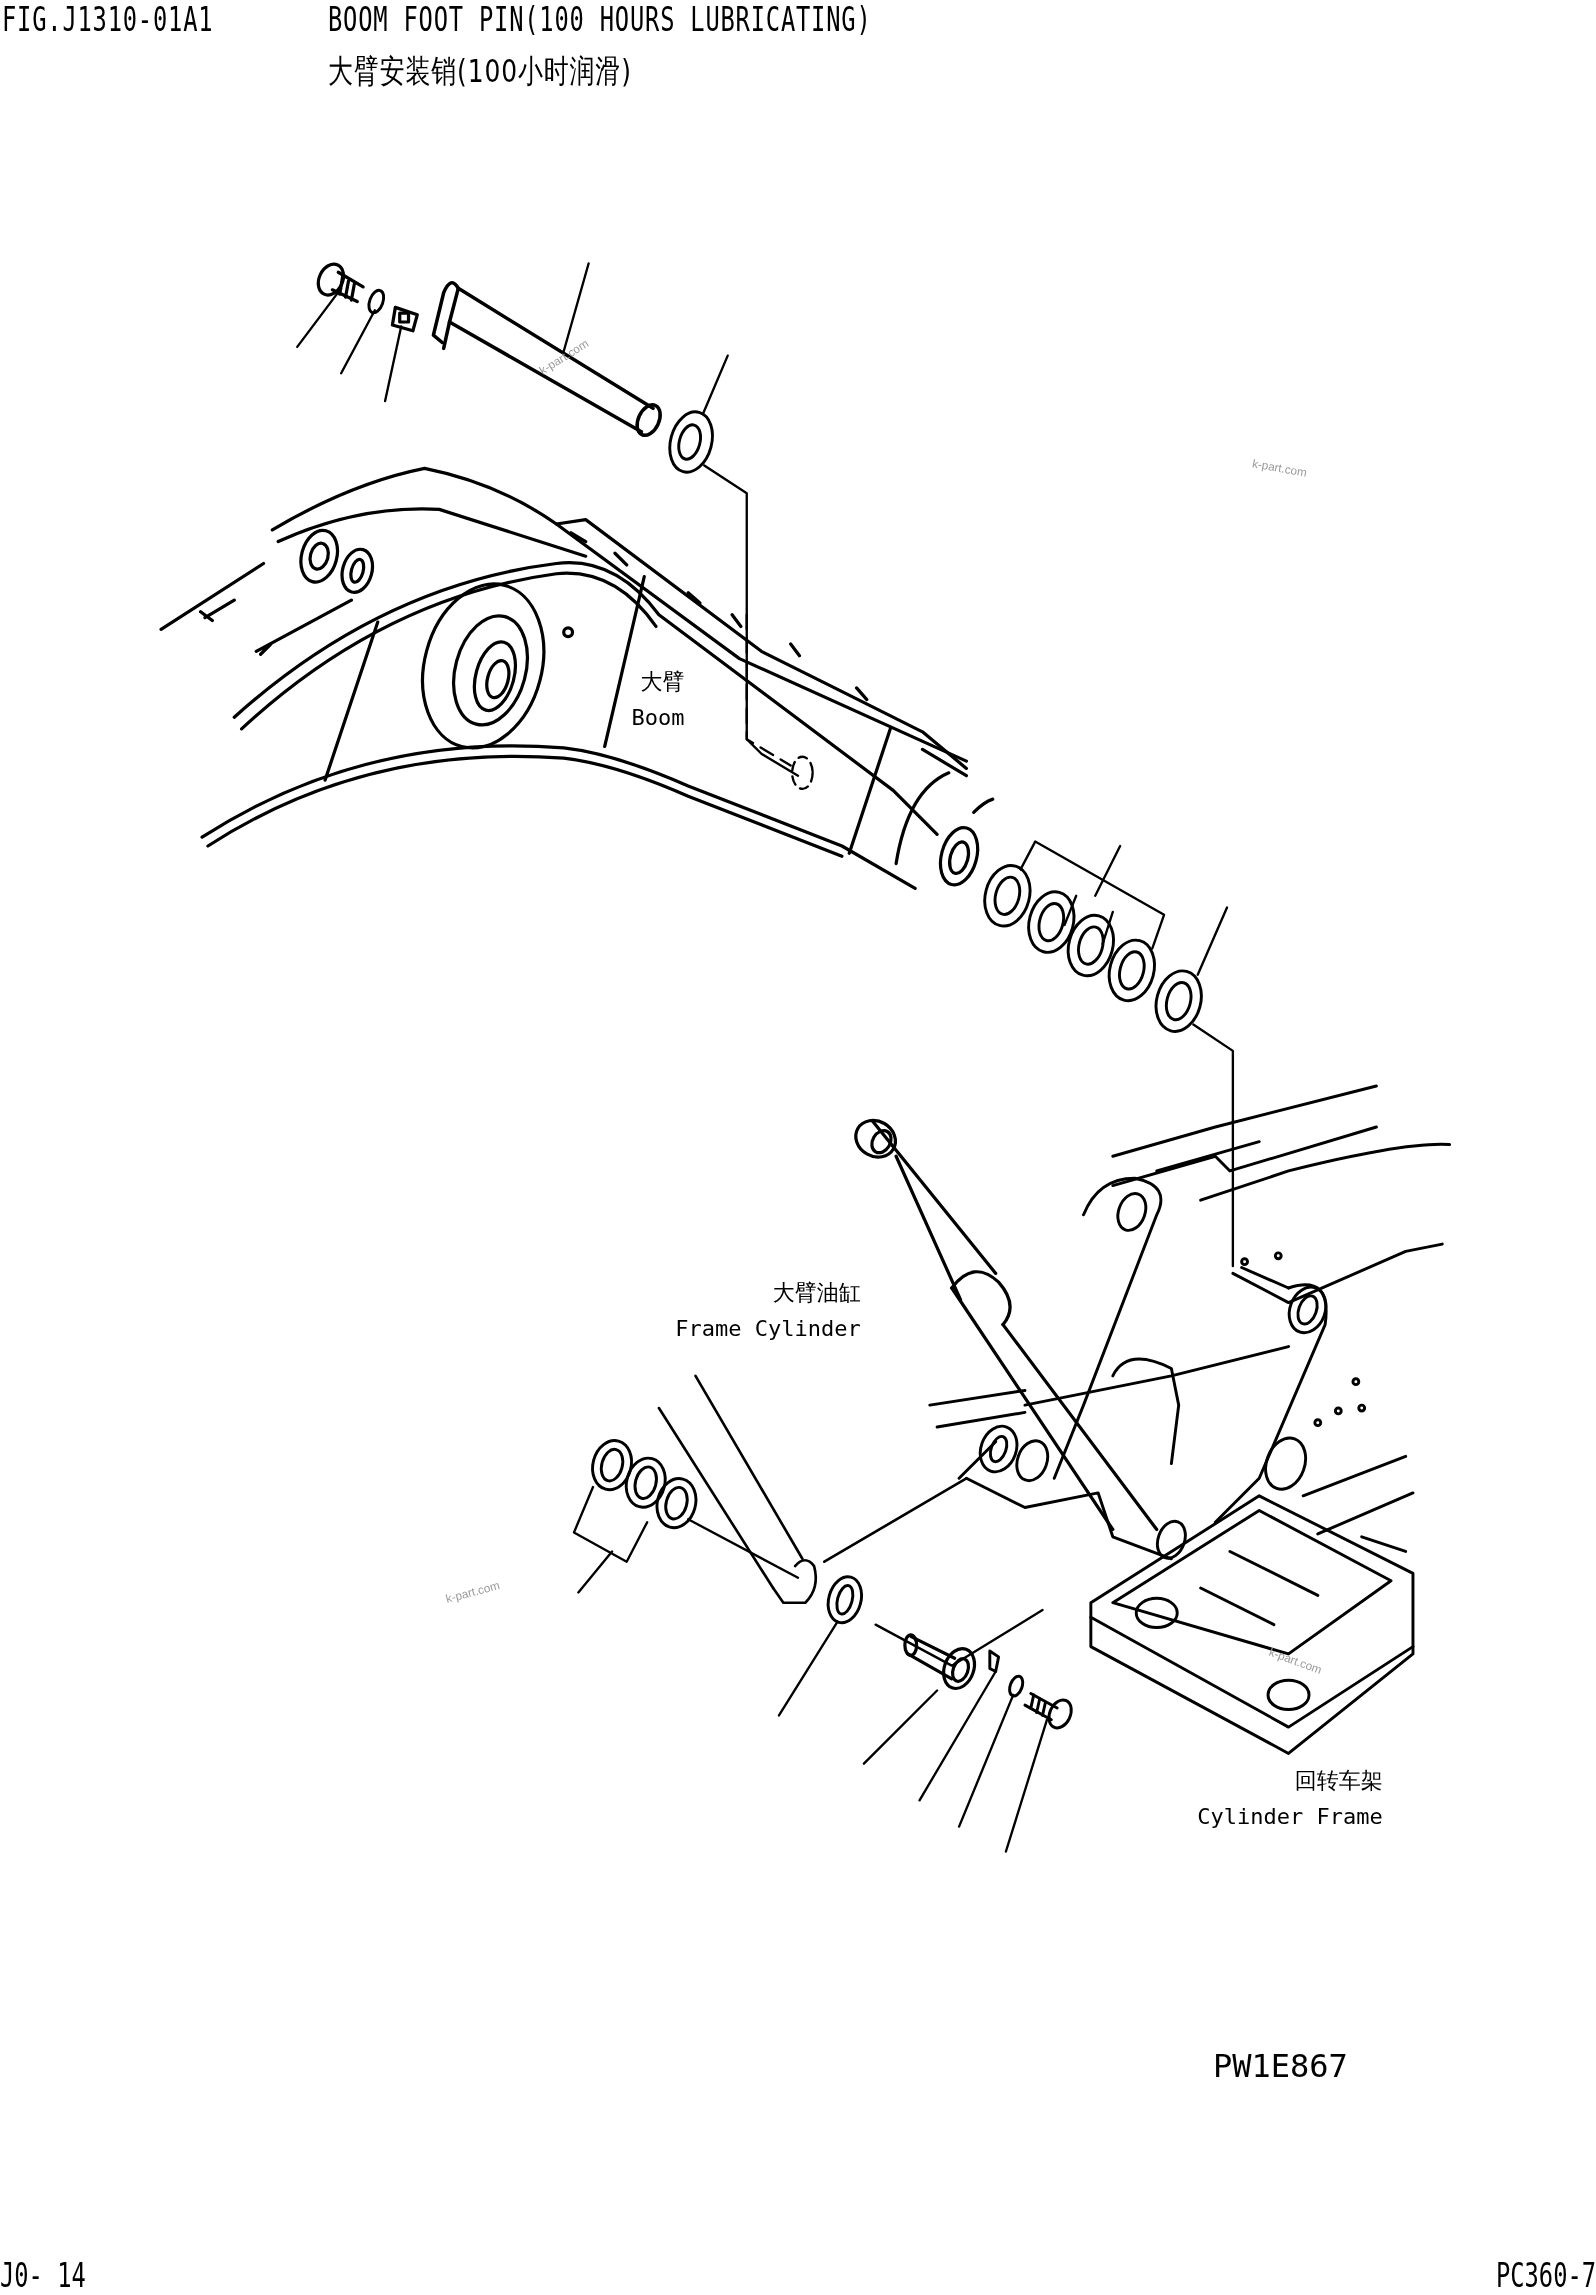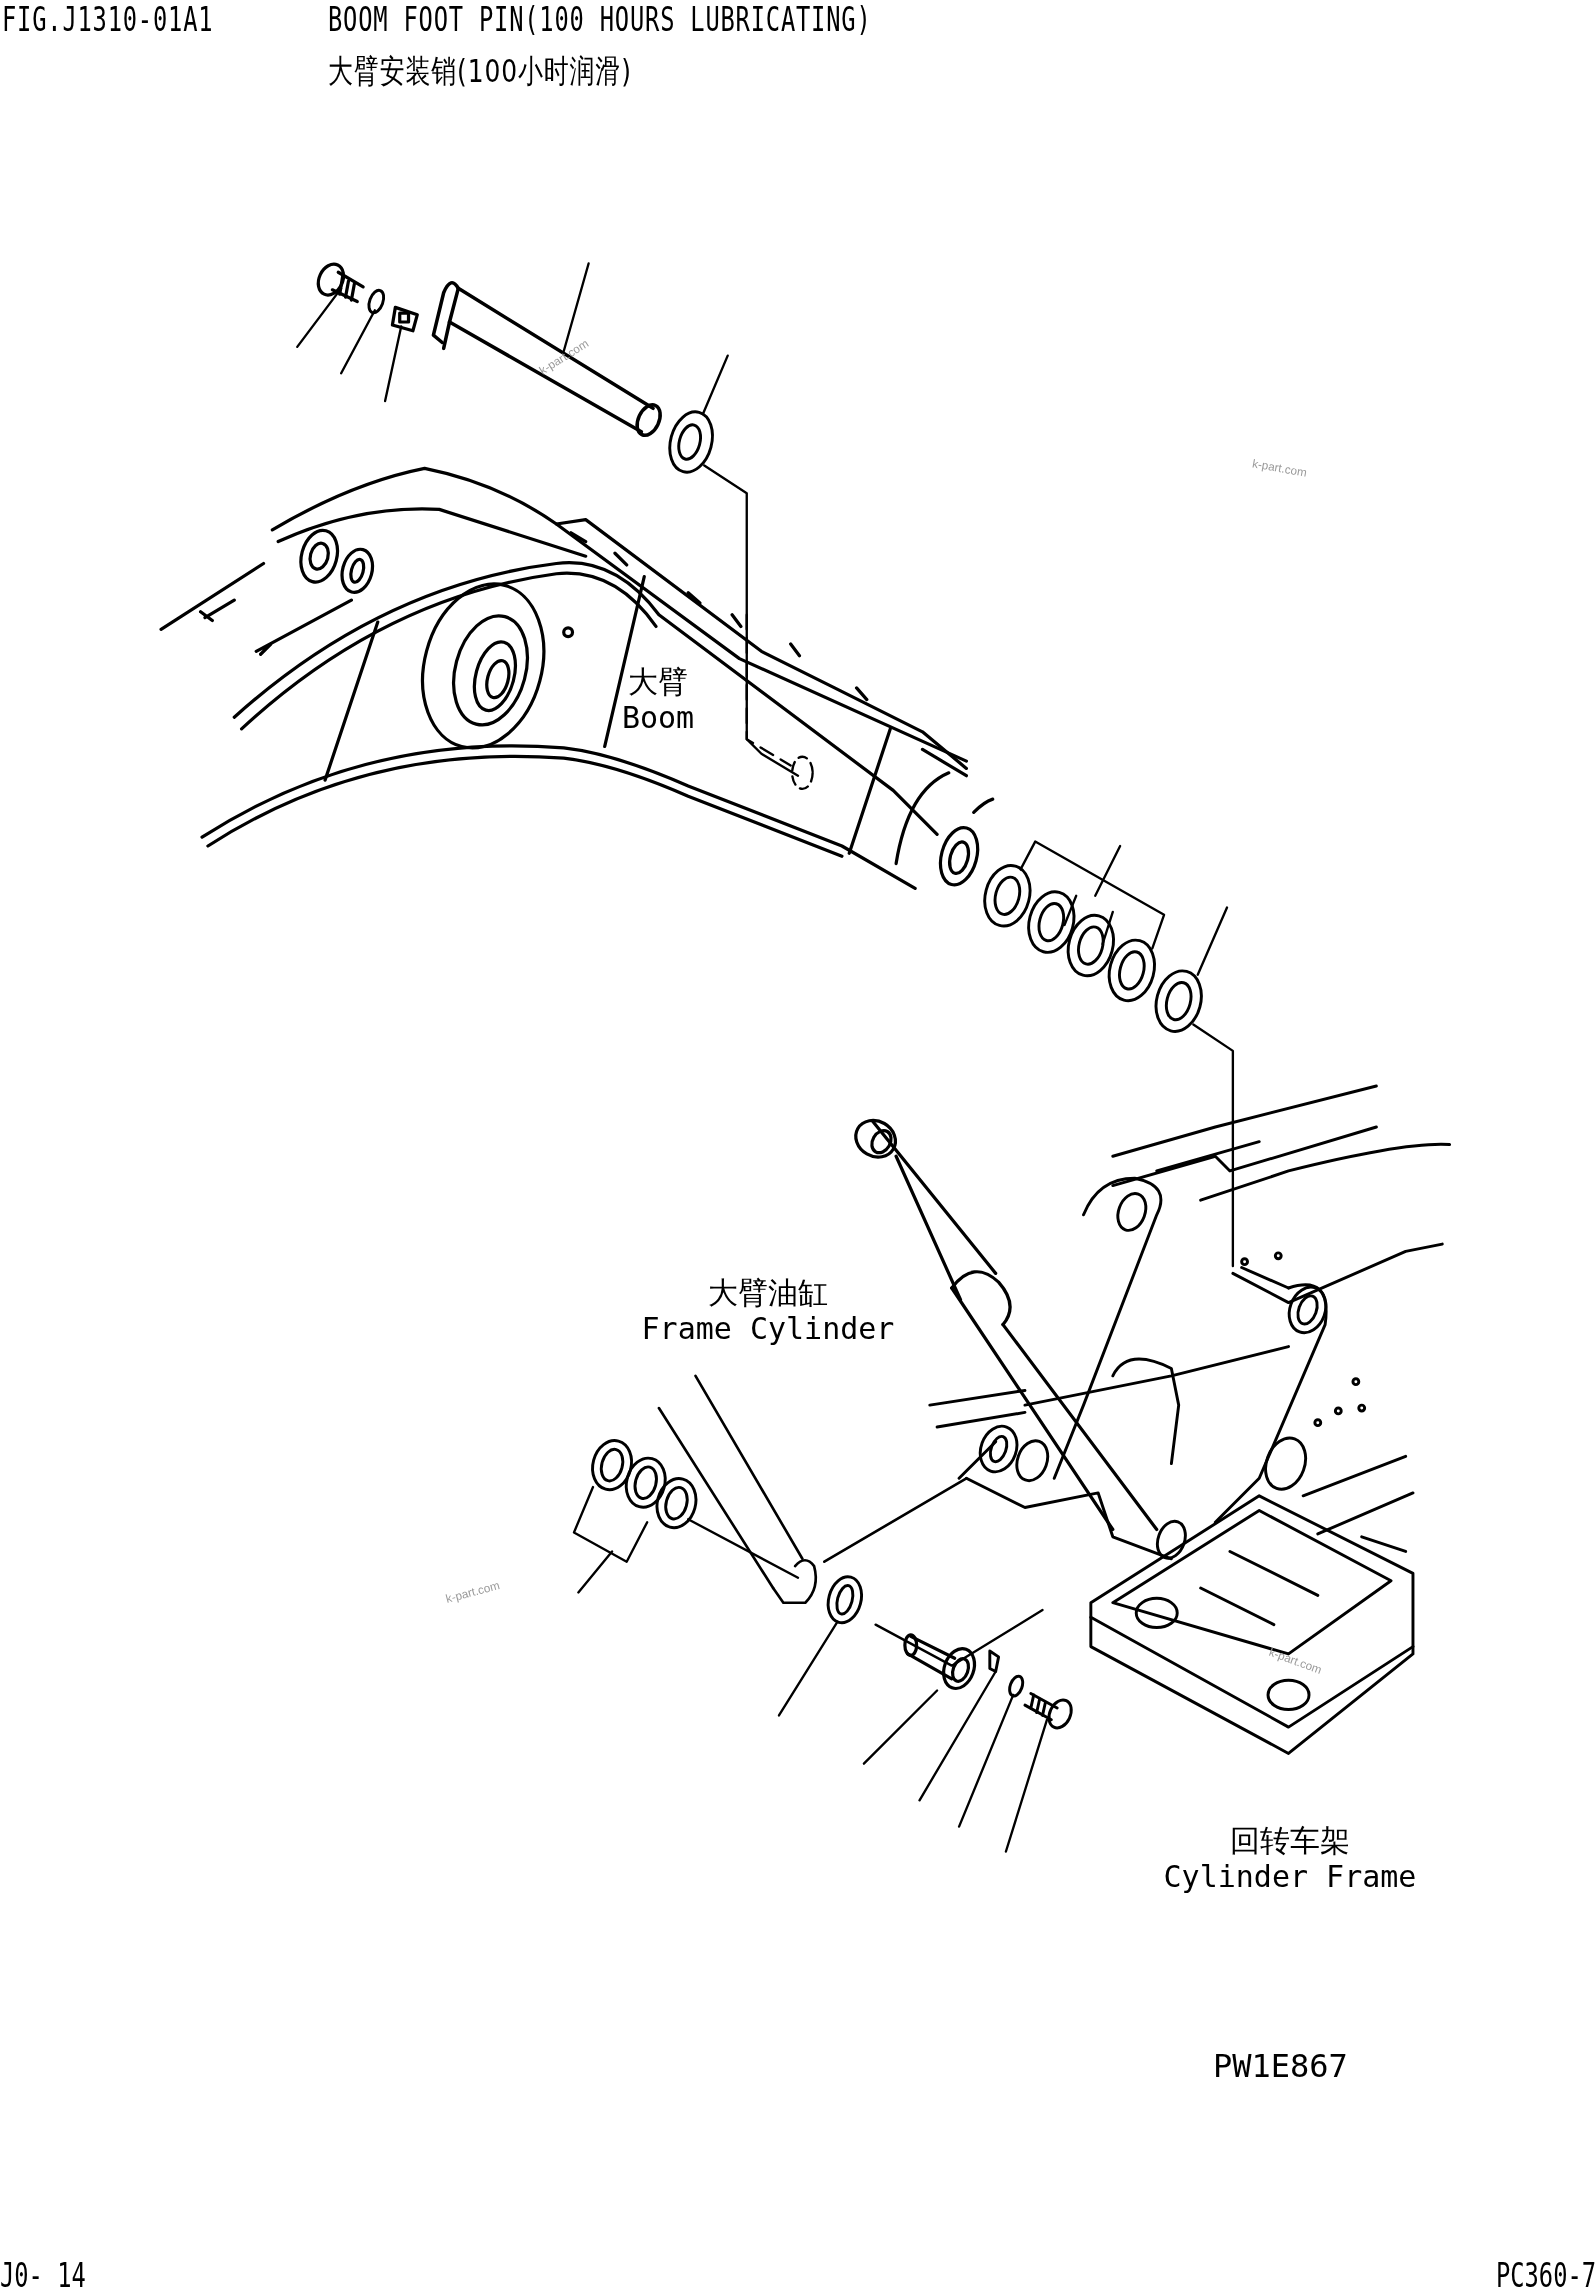--- a/index.html
+++ b/index.html
@@ -1,18 +1,18 @@
 <!DOCTYPE html>
 <html style="font-size:8.5px"><head>
 <meta charset="utf-8">
 <style>
   html, body { margin:0; padding:0; background:#ffffff; }
   body { width:1596px; height:2295px; position:relative; overflow:hidden; font-family:"DejaVu Sans Mono", monospace; color:#000; }
   .hdr { position:absolute; font-family:"DejaVu Sans Mono", monospace; font-size:33px; line-height:1; transform:scaleX(0.72); transform-origin:left top; white-space:nowrap; letter-spacing:1.1px; }
-  .label { position:absolute; text-align:center; font-family:"DejaVu Sans Mono", monospace; font-size:30px; line-height:36px; white-space:nowrap; transform:translateX(-50%); }
+  .label { position:absolute; text-align:right; font-family:"DejaVu Sans Mono", monospace; font-size:22px; line-height:36px; white-space:nowrap; transform:translateX(-50%); }
   .code { position:absolute; font-family:"DejaVu Sans Mono", monospace; font-size:32px; white-space:nowrap; }
   .foot { position:absolute; font-family:"DejaVu Sans Mono", monospace; font-size:33px; transform:scaleX(0.72); white-space:nowrap; }
   .wm { position:absolute; font-family:"Liberation Sans", sans-serif; font-size:11.7px; color:#9a9a9a; white-space:nowrap; }
   svg.art { position:absolute; left:0; top:0; width:1596px; height:2295px; }
   svg.art * { fill:none; stroke:#000; stroke-linecap:round; stroke-linejoin:round; }
 </style>
 </head>
 <body>
 
 <div class="hdr" style="left:2.1px; top:3.2px;">FIG.J1310-01A1</div>
@@ -192,21 +192,21 @@
 <div class="label" style="left:658px; top:664px;">
   <div style="font-family:'DejaVu Sans', sans-serif;">大臂</div>
   <div>Boom</div>
 </div>
 
 <div class="label" style="left:768px; top:1275px;">
   <div style="font-family:'DejaVu Sans', sans-serif;">大臂油缸</div>
   <div>Frame Cylinder</div>
 </div>
 
-<div class="label" style="left:1290px; top:1823px;">
+<div class="label" style="left:1290px; top:1763px;">
   <div style="font-family:'DejaVu Sans', sans-serif;">回转车架</div>
   <div>Cylinder Frame</div>
 </div>
 
 <div class="code" style="left:1213px; top:2047px;">PW1E867</div>
 
 <div class="wm" style="left:536px; top:350px; transform:rotate(-32deg);">k-part.com</div>
 <div class="wm" style="left:1252px; top:461px; transform:rotate(10deg);">k-part.com</div>
 <div class="wm" style="left:445px; top:1585px; transform:rotate(-15deg);">k-part.com</div>
 <div class="wm" style="left:1268px; top:1654px; transform:rotate(20deg);">k-part.com</div>

